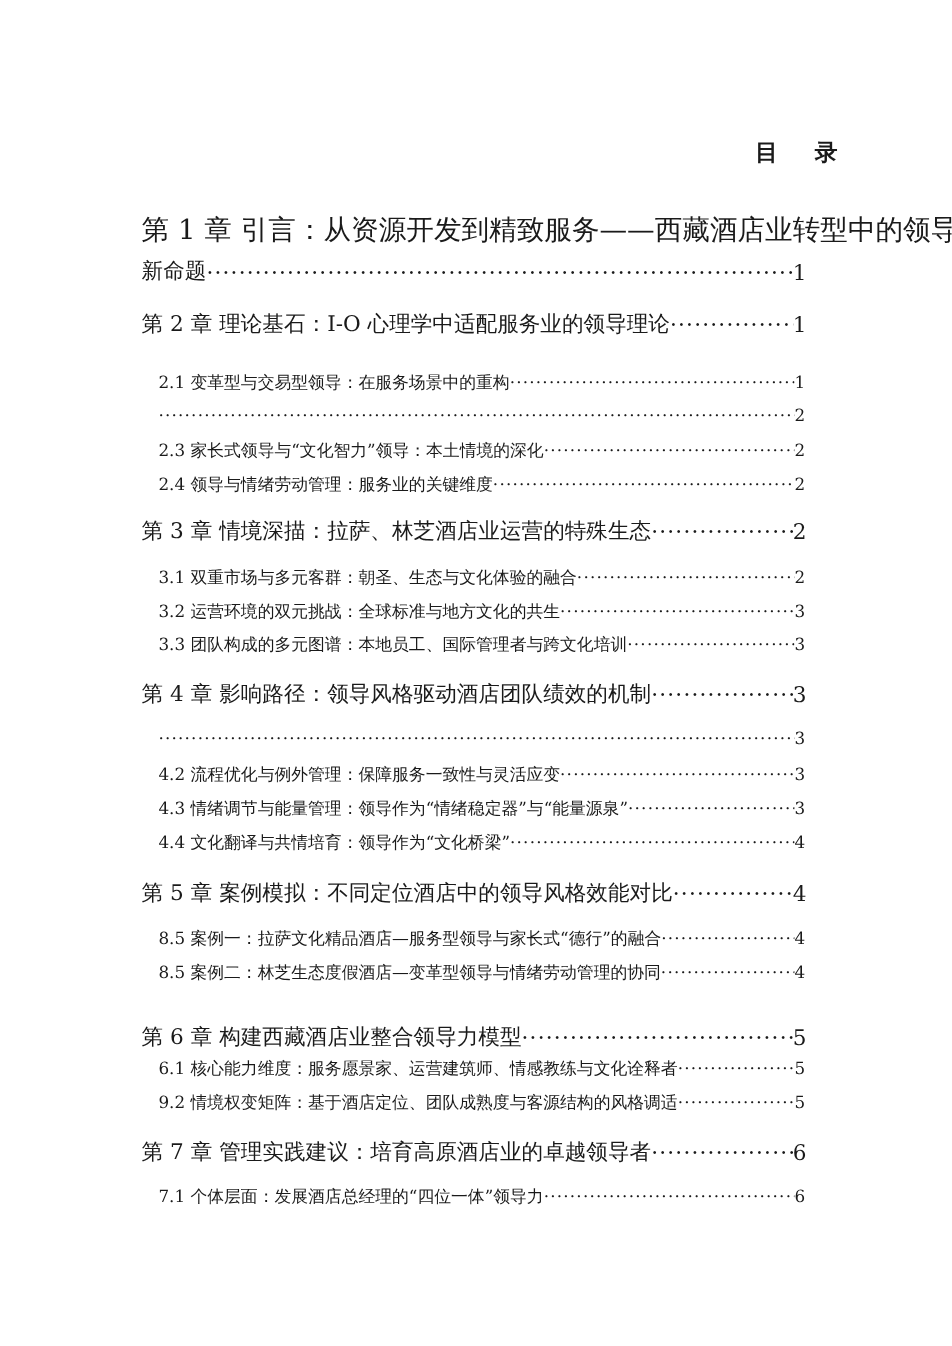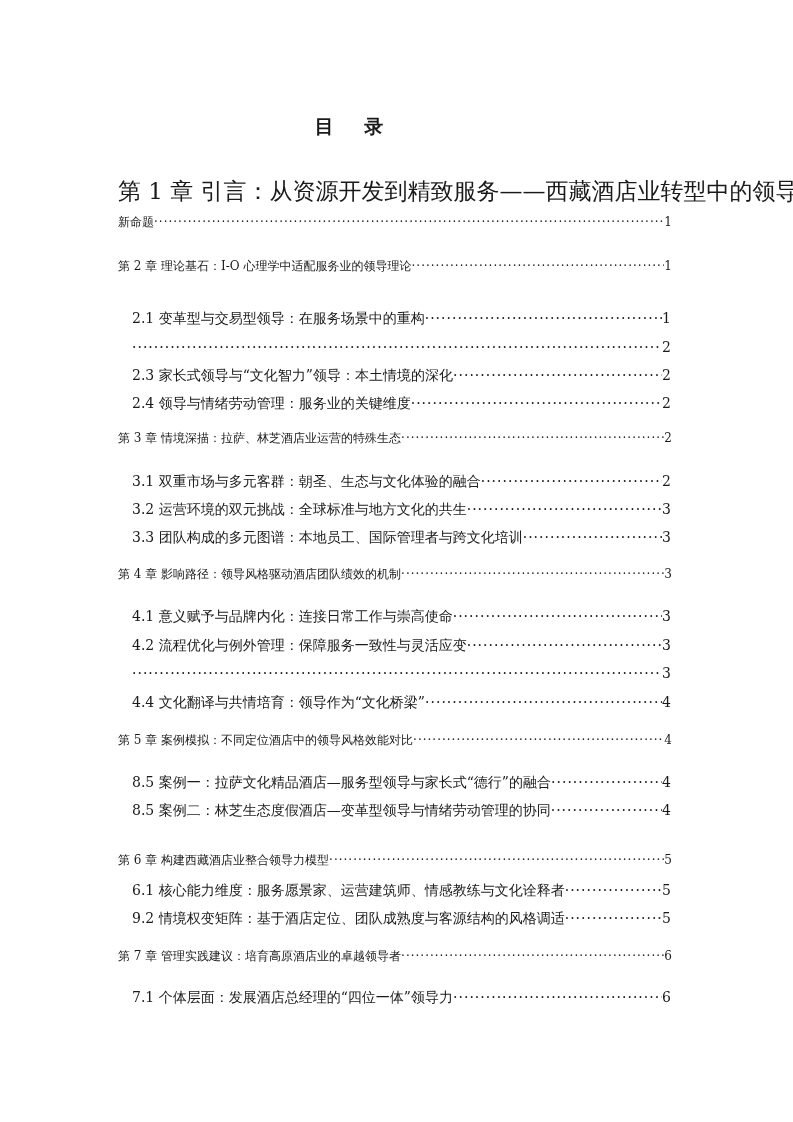--- a/index.html
+++ b/index.html
@@ -1,21 +1,21 @@
 <!DOCTYPE html>
 <html><head>
   <meta charset="utf-8">
   <style>
     html, body { margin:0; padding:0; background:#ffffff; }
     body { width:793px; height:1122px; position:relative; overflow:hidden;
       font-family: "DejaVu Serif", "Liberation Serif", serif; color:#1a1a1a; }
-    .title { position:absolute; top:114px; left:0; width:710px; text-align:center;
+    .title { position:absolute; top:114px; left:0; width:710px; text-align:right;
       font-family: "DejaVu Sans", sans-serif; font-weight:bold; font-size:19px; letter-spacing:12px; }
     .entry { position:absolute; display:flex; align-items:baseline; white-space:nowrap; overflow:hidden; }
-    .chap { left:118px; width:554px; font-size:12px; }
+    .chap { left:118px; width:554px; font-size:18px;align-items:flex-end; }
     .sec { left:132px; width:539px; font-size:14px; }
     .entry .txt { flex:0 0 auto; }
     .entry .dots { flex:1 1 auto; overflow:hidden; letter-spacing:1px; }
     .entry .dots::before { content:"································································································································"; }
     .entry .pg { flex:0 0 auto; }
     .line1 { position:absolute; left:118px; top:176px; font-size:23px; white-space:nowrap; }
   </style>
 </head>
 <body>
 
@@ -73,30 +73,30 @@
   <span class="dots"></span>
   <span class="pg">3</span>
 </div>
 
 <div class="entry chap" style="top:566px">
   <span class="txt">第 4 章  影响路径：领导风格驱动酒店团队绩效的机制  </span>
   <span class="dots"></span>
   <span class="pg">3</span>
 </div>
 <div class="entry sec" style="top:608px">
-  <span class="txt">4.1  意义赋予与品牌内化：连接日常工作与崇高使命</span>
   <span class="dots"></span>
   <span class="pg">3</span>
 </div>
 <div class="entry sec" style="top:637px">
   <span class="txt">4.2  流程优化与例外管理：保障服务一致性与灵活应变</span>
   <span class="dots"></span>
   <span class="pg">3</span>
 </div>
 <div class="entry sec" style="top:665px">
+  <span class="txt">4.3  情绪调节与能量管理：领导作为“情绪稳定器”与“能量源泉” </span>
   <span class="dots"></span>
   <span class="pg">3</span>
 </div>
 <div class="entry sec" style="top:694px">
   <span class="txt">4.4  文化翻译与共情培育：领导作为“文化桥梁” </span>
   <span class="dots"></span>
   <span class="pg">4</span>
 </div>
 
 <div class="entry chap" style="top:732px">

